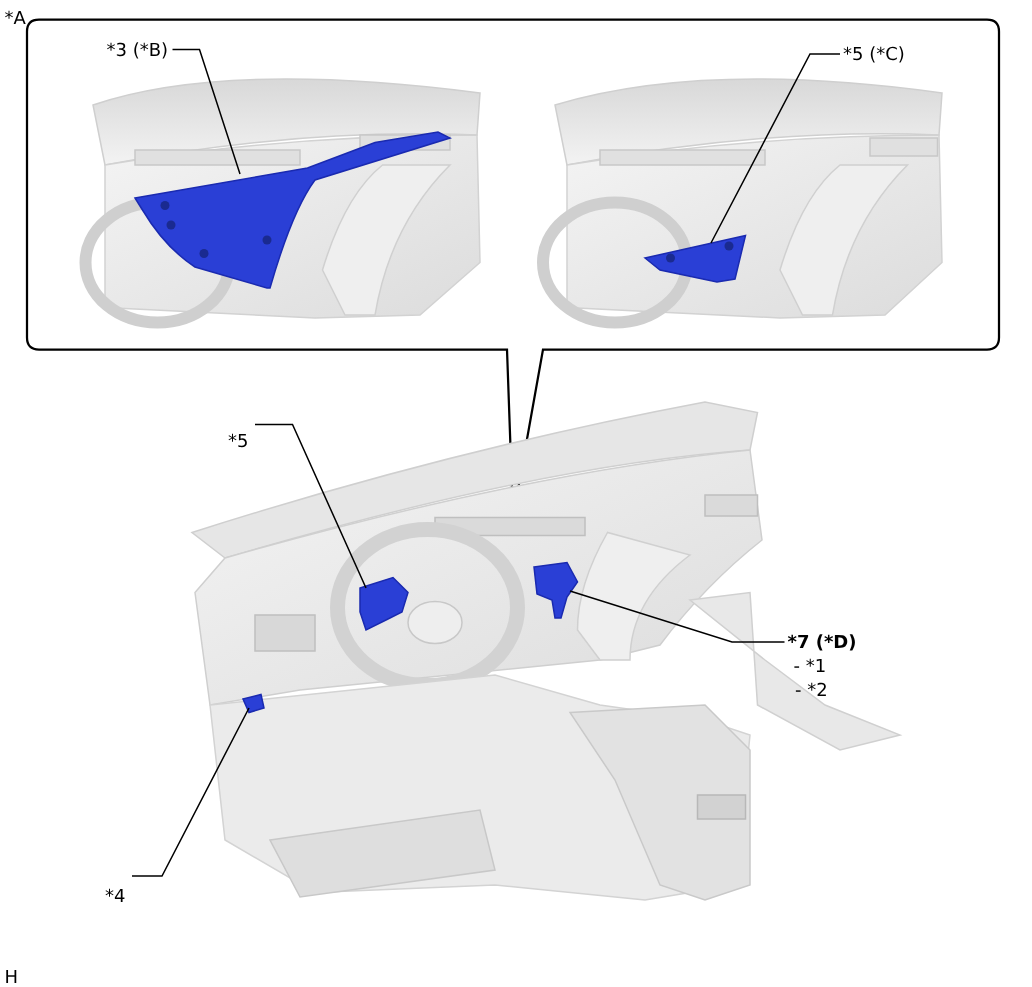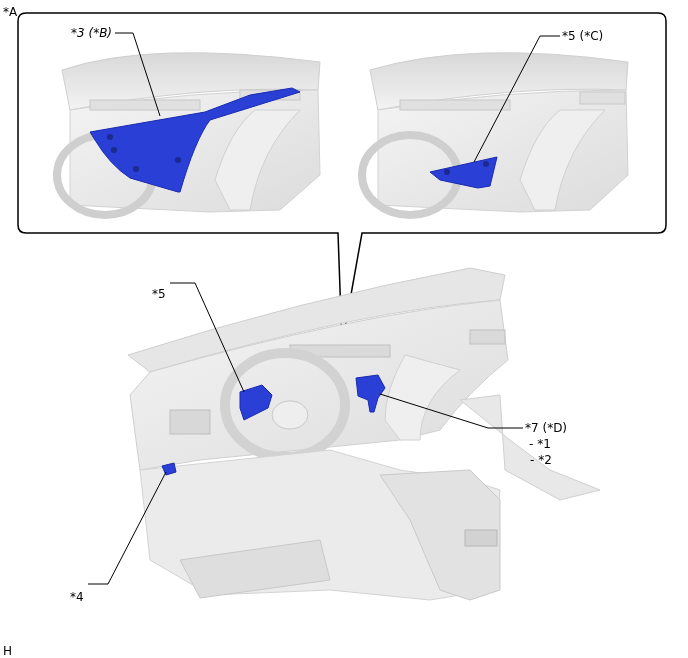--- a/index.html
+++ b/index.html
@@ -86,20 +86,20 @@
     <path d="M 356 378 L 378 375 L 385 388 L 378 398 L 374 412 L 370 412 L 368 400 L 358 396 Z" fill="#2a3fd6" stroke="#1a2ab0"></path>
     <path d="M 162 466 L 174 463 L 176 472 L 166 475 Z" fill="#2a3fd6" stroke="#1a2ab0"></path>
   </g>
 
   <polyline points="170,283 195,283 244,392" fill="none" stroke="#000" stroke-width="1"></polyline>
   <polyline points="523,428 488,428 380,394" fill="none" stroke="#000" stroke-width="1"></polyline>
   <polyline points="88,584 108,584 166,472" fill="none" stroke="#000" stroke-width="1"></polyline>
 </svg>
 
 <div class="lbl" style="left:3px;top:5px;">*A</div>
-<div class="lbl" style="left:71px;top:26px;font-style:italic;">*3 (*B)</div>
+<div class="lbl" style="left:71px;top:26px;">*3 (*B)</div>
 <div class="lbl" style="left:562px;top:29px;">*5 (*C)</div>
 <div class="lbl" style="left:152px;top:287px;">*5</div>
-<div class="lbl" style="left:525px;top:421px;">*7 (*D)</div>
+<div class="lbl" style="left:525px;top:421px;font-weight:bold;">*7 (*D)</div>
 <div class="lbl" style="left:529px;top:437px;">- *1</div>
 <div class="lbl" style="left:530px;top:453px;">- *2</div>
 <div class="lbl" style="left:70px;top:590px;">*4</div>
 <div class="lbl" style="left:3px;top:644px;">H</div>
 
 </body></html>

